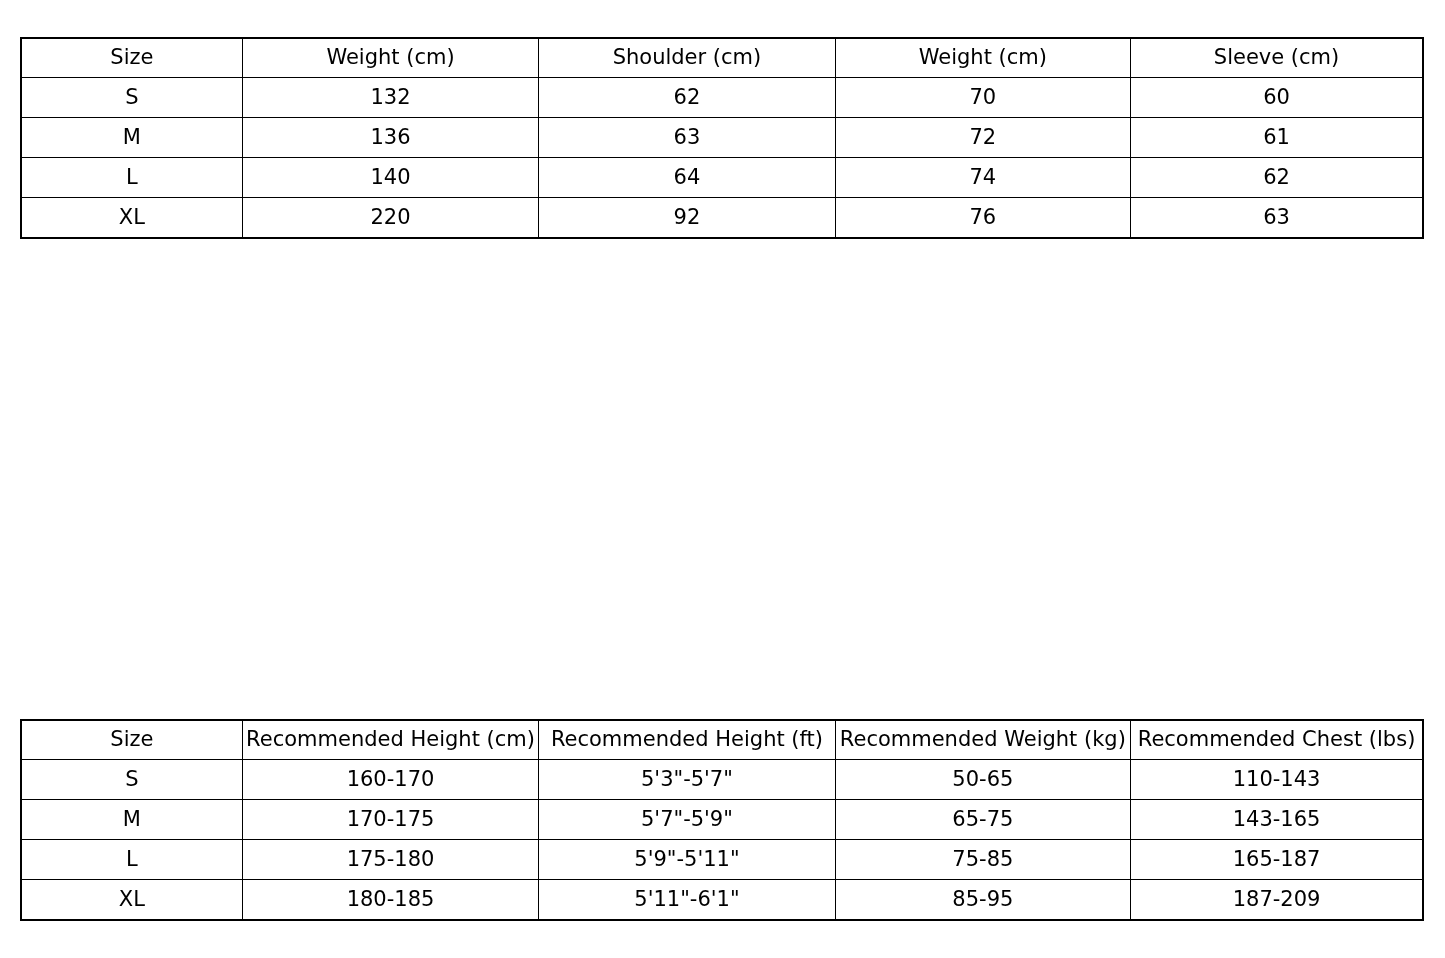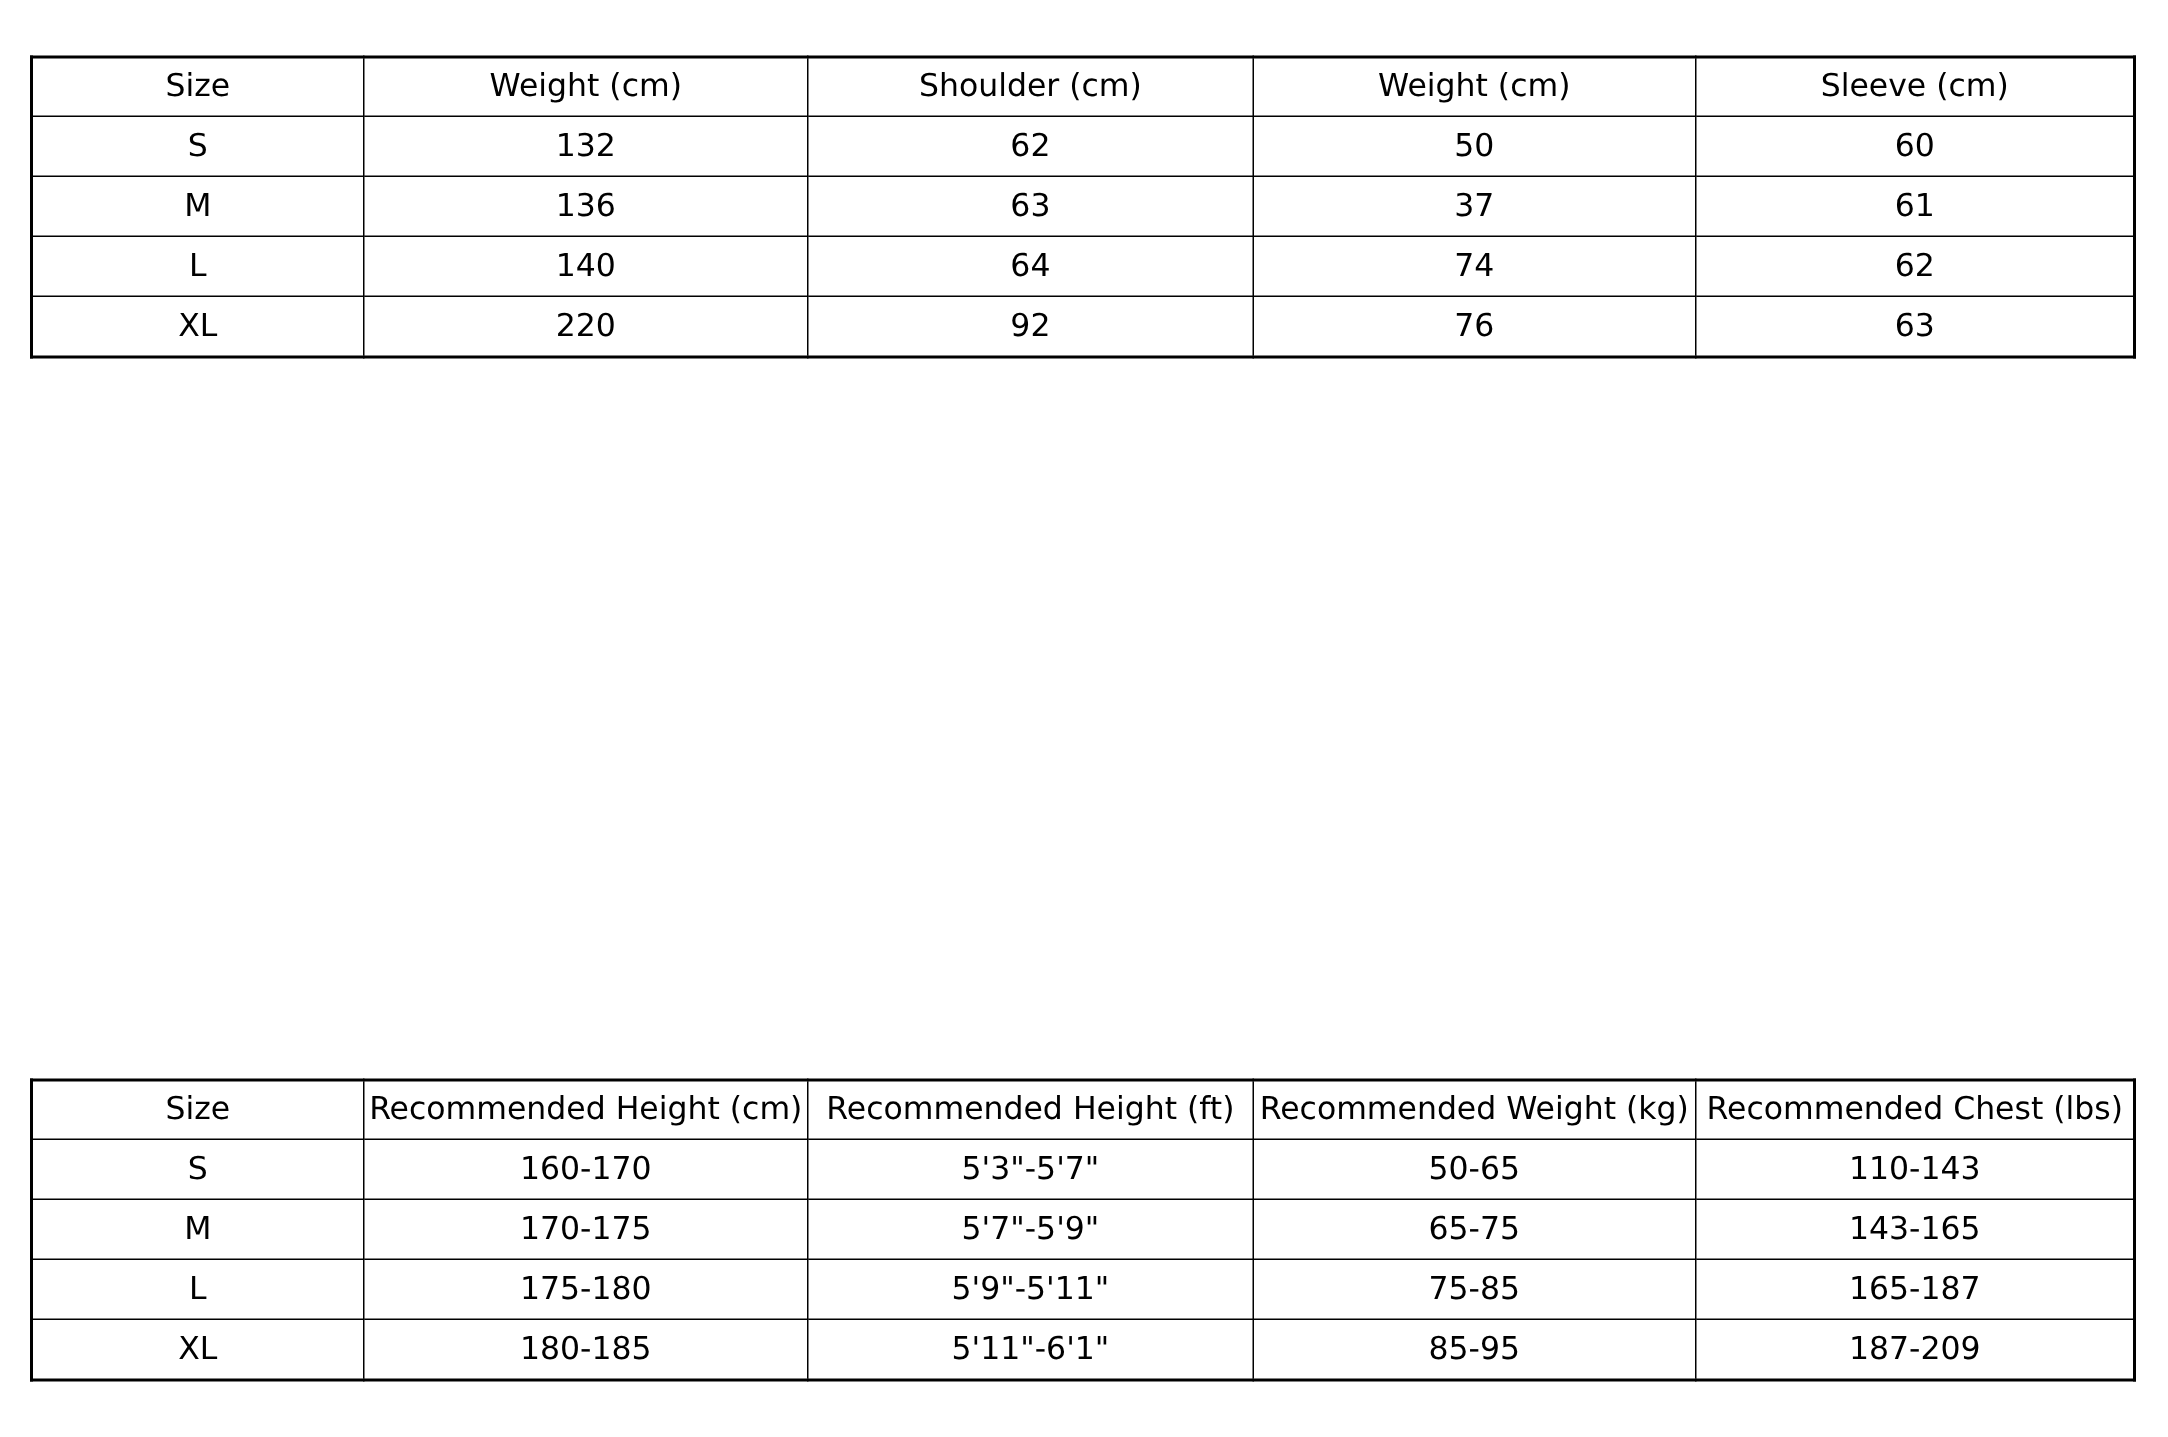--- a/index.html
+++ b/index.html
@@ -100,28 +100,28 @@
         <td>Shoulder (cm)</td>
         <td>Weight (cm)</td>
         <td>Sleeve (cm)</td>
       </tr>
     </thead>
     <tbody>
       <tr>
         <td>S</td>
         <td>132</td>
         <td>62</td>
-        <td>50</td>
+        <td>70</td>
         <td>60</td>
       </tr>
       <tr>
         <td>M</td>
         <td>136</td>
         <td>63</td>
-        <td>37</td>
+        <td>72</td>
         <td>61</td>
       </tr>
       <tr>
         <td>L</td>
         <td>140</td>
         <td>64</td>
         <td>74</td>
         <td>62</td>
       </tr>
       <tr>

